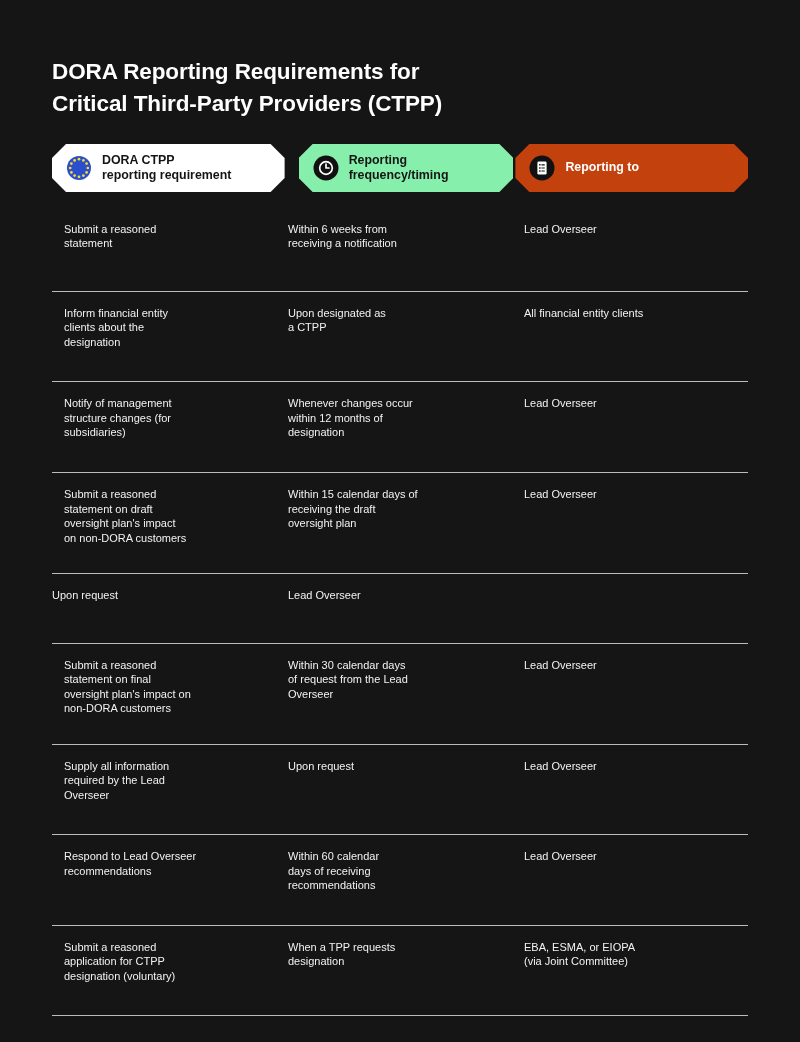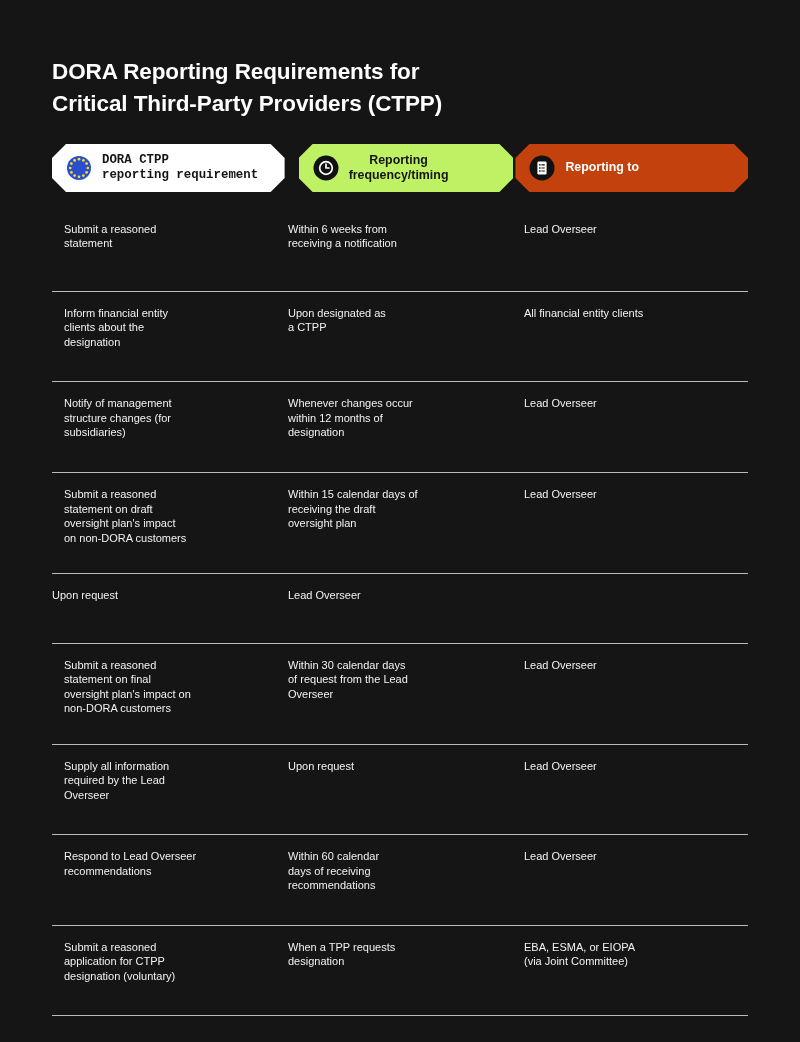--- a/index.html
+++ b/index.html
@@ -37,22 +37,22 @@
     padding:0 16px 0 14px;
     clip-path: polygon(14px 0, calc(100% - 14px) 0, 100% 14px, 100% calc(100% - 14px), calc(100% - 14px) 100%, 14px 100%, 0 calc(100% - 14px), 0 14px);
   }
   .badge-label {
     font-size:12.4px;
     font-weight:bold;
     line-height:1.24;
     white-space:pre-line;
   }
   .badge-1 { background:#ffffff; width:234px; }
-  .badge-1 .badge-label { color:#151515;font-family:Liberation Mono, monospace; }
-  .badge-2 { background:#bef264; width:216px; margin-left:14px;text-align:center; }
+  .badge-1 .badge-label { color:#151515; }
+  .badge-2 { background:#86efac; width:216px; margin-left:14px; }
   .badge-2 .badge-label { color:#151515; }
   .badge-3 { background:#c2410c; width:234px; margin-left:2px; }
   .badge-3 .badge-label { color:#ffffff; }
 
   .badge-icon { flex:0 0 auto; width:26px; height:26px; display:block; }
 
   
   .table { margin-top:20px; }
   .trow {
     display:flex;

